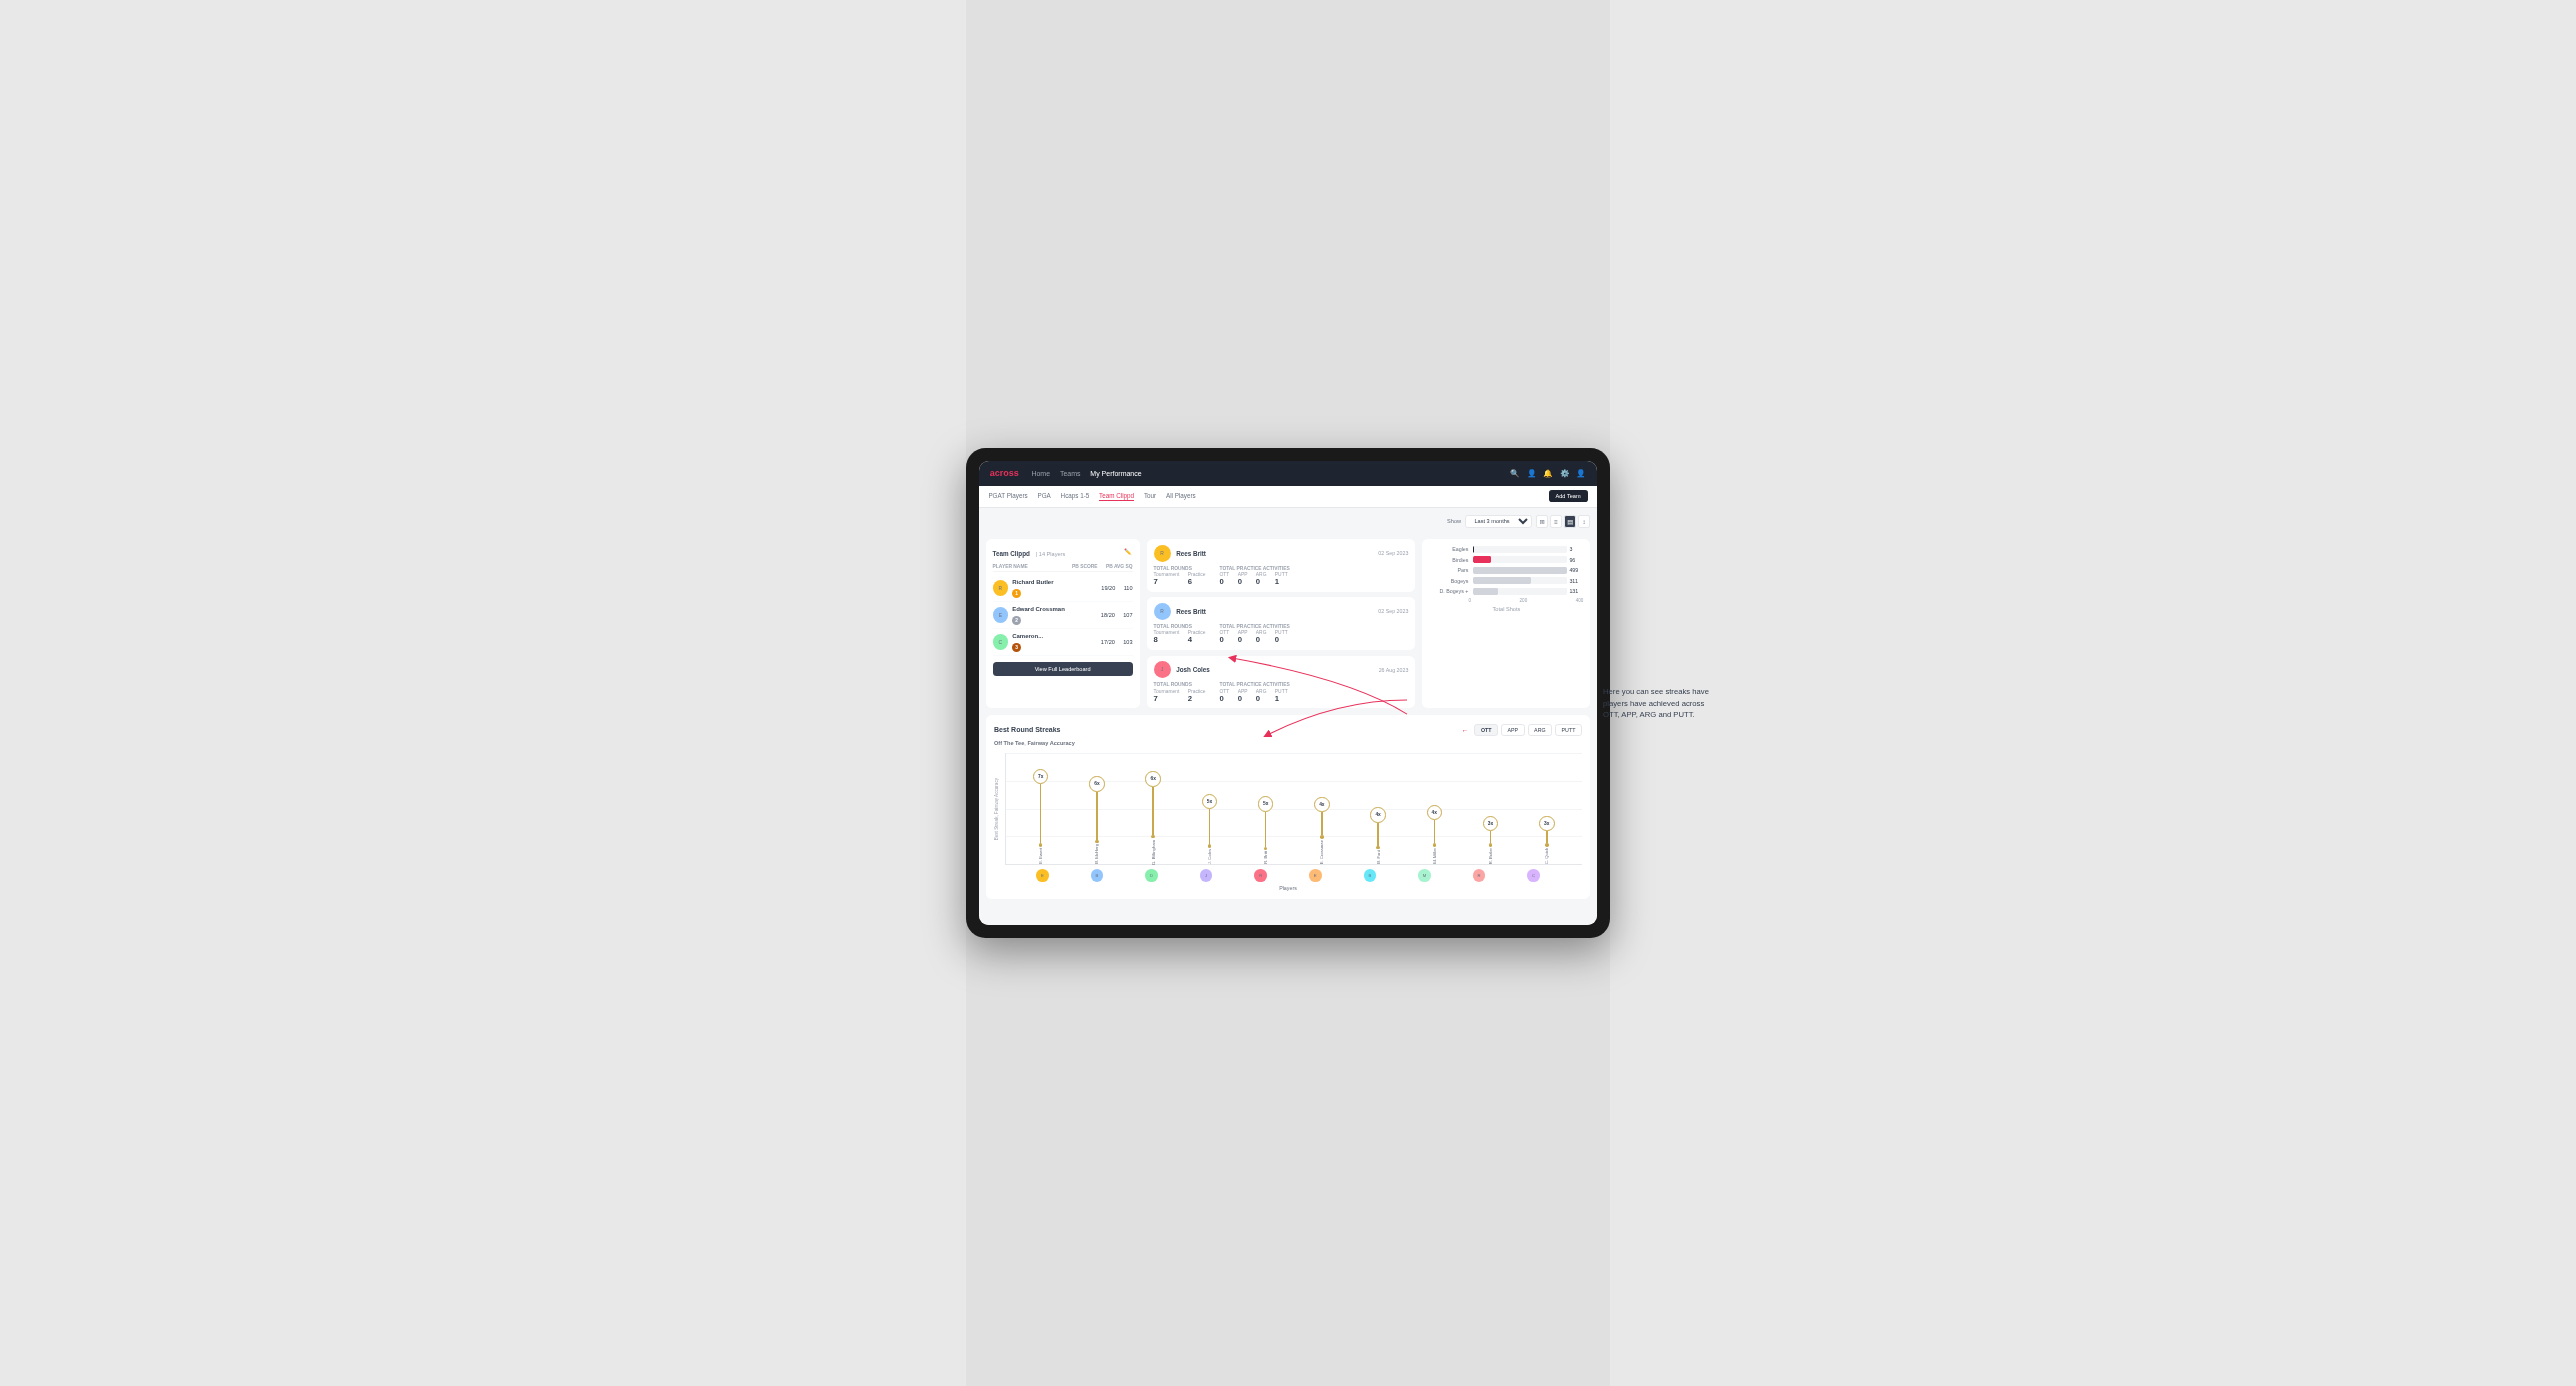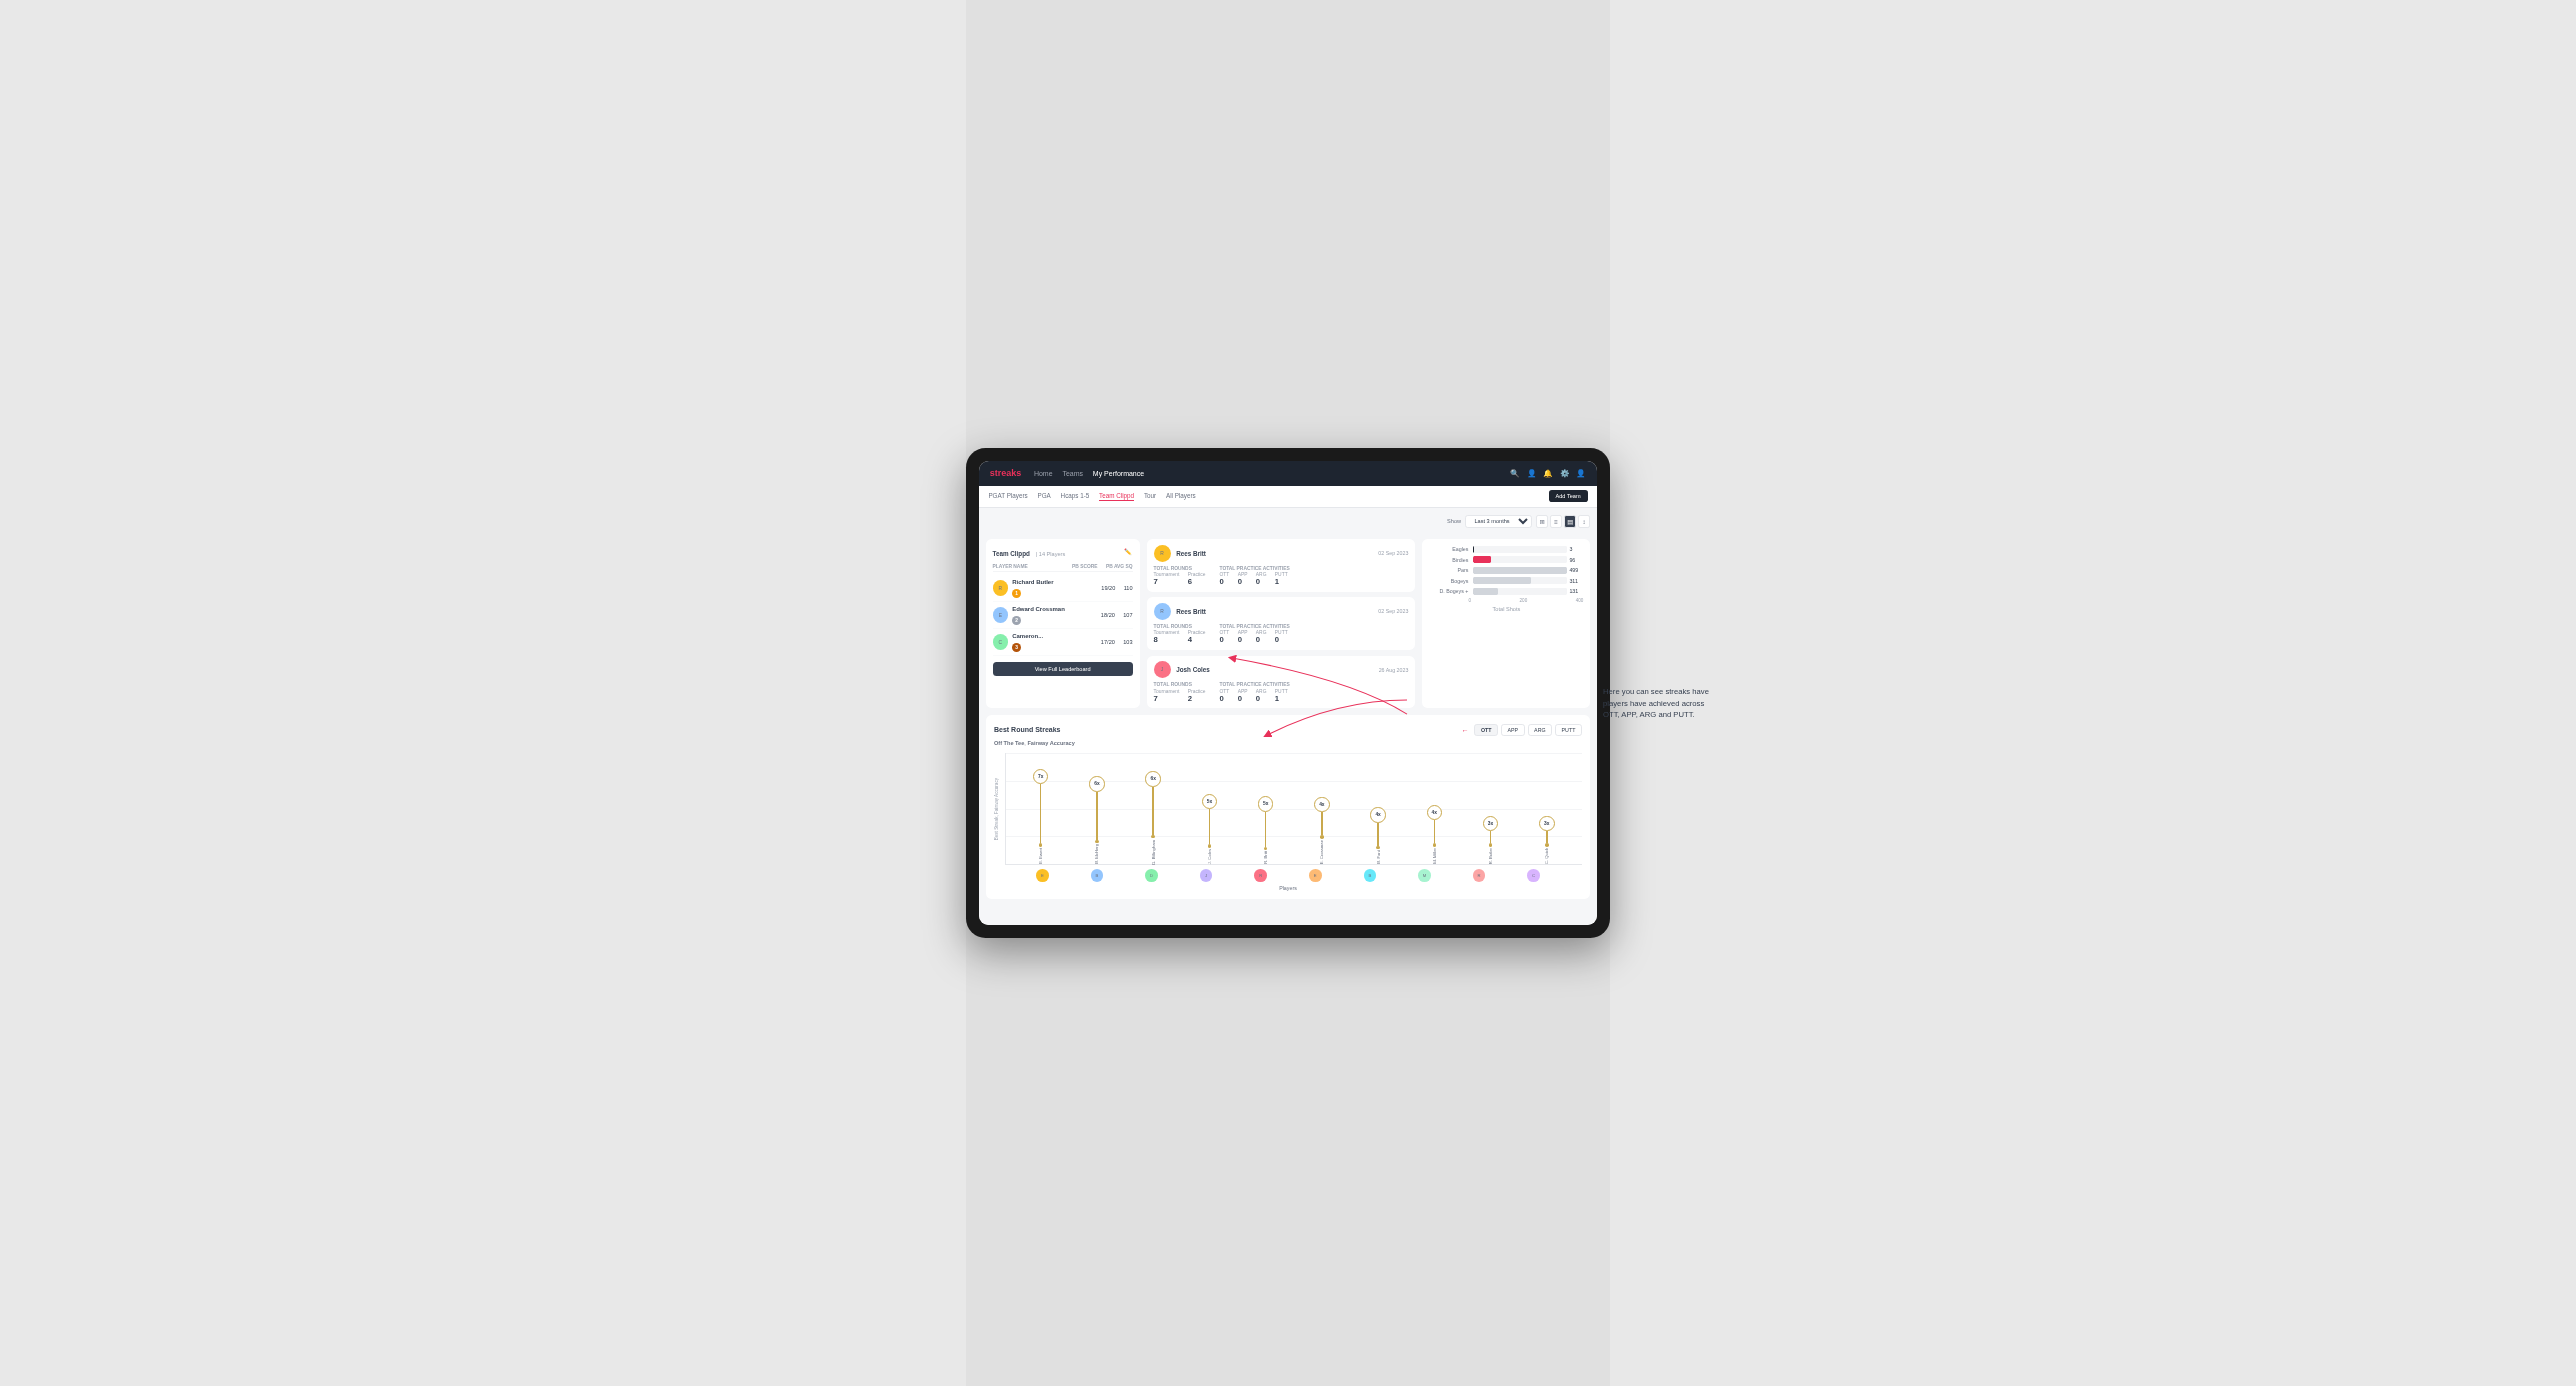--- a/index.html
+++ b/index.html
@@ -439,21 +439,21 @@
           <path d="M0,0 L8,4 L0,8 Z" fill="#e8315a"></path>
         </marker>
       </defs>
     </svg>
   </div>
 
   <div class="tablet-outer">
     <div class="tablet-inner">
 
       <nav class="navbar">
-        <span class="nav-logo">streaks</span>
+        <span class="nav-logo">across</span>
         <div class="nav-links">
           <a class="nav-link">Home</a>
           <a class="nav-link">Teams</a>
           <a class="nav-link active">My Performance</a>
         </div>
         <div class="nav-actions">
           <span class="nav-icon">🔍</span>
           <span class="nav-icon">👤</span>
           <span class="nav-icon">🔔</span>
           <span class="nav-icon">⚙️</span>

